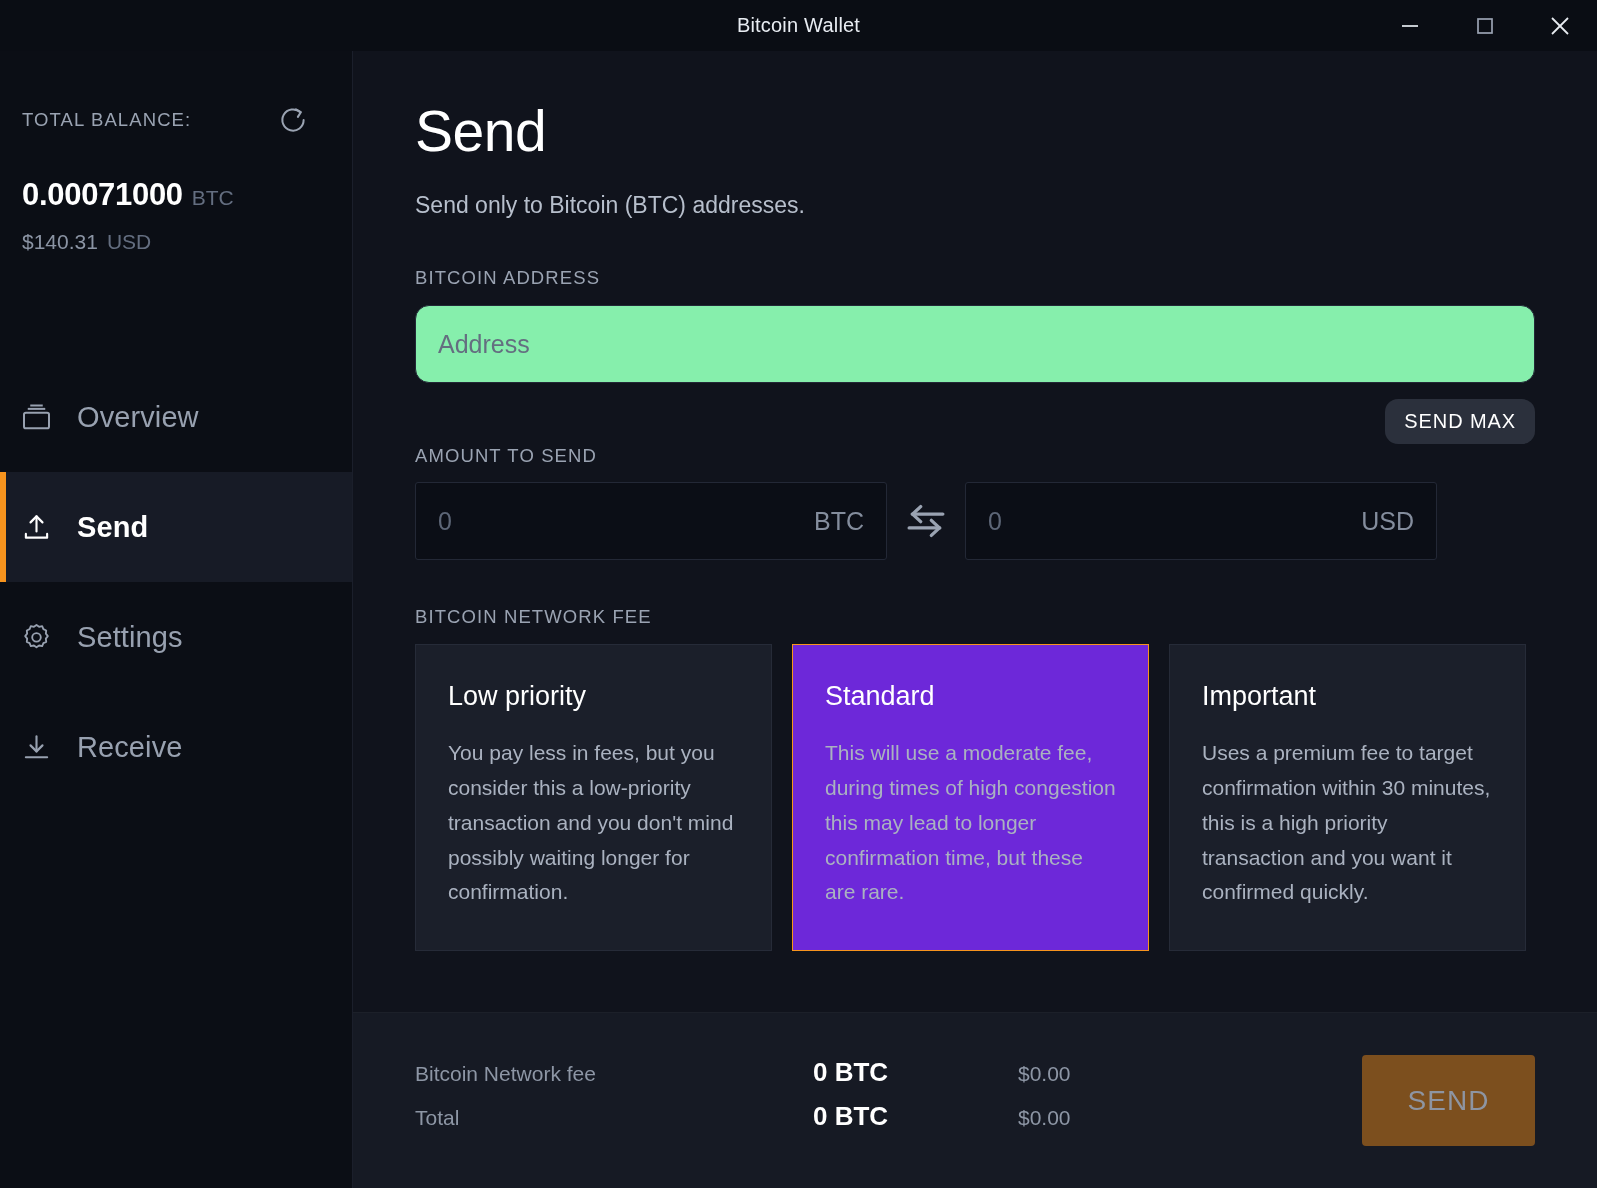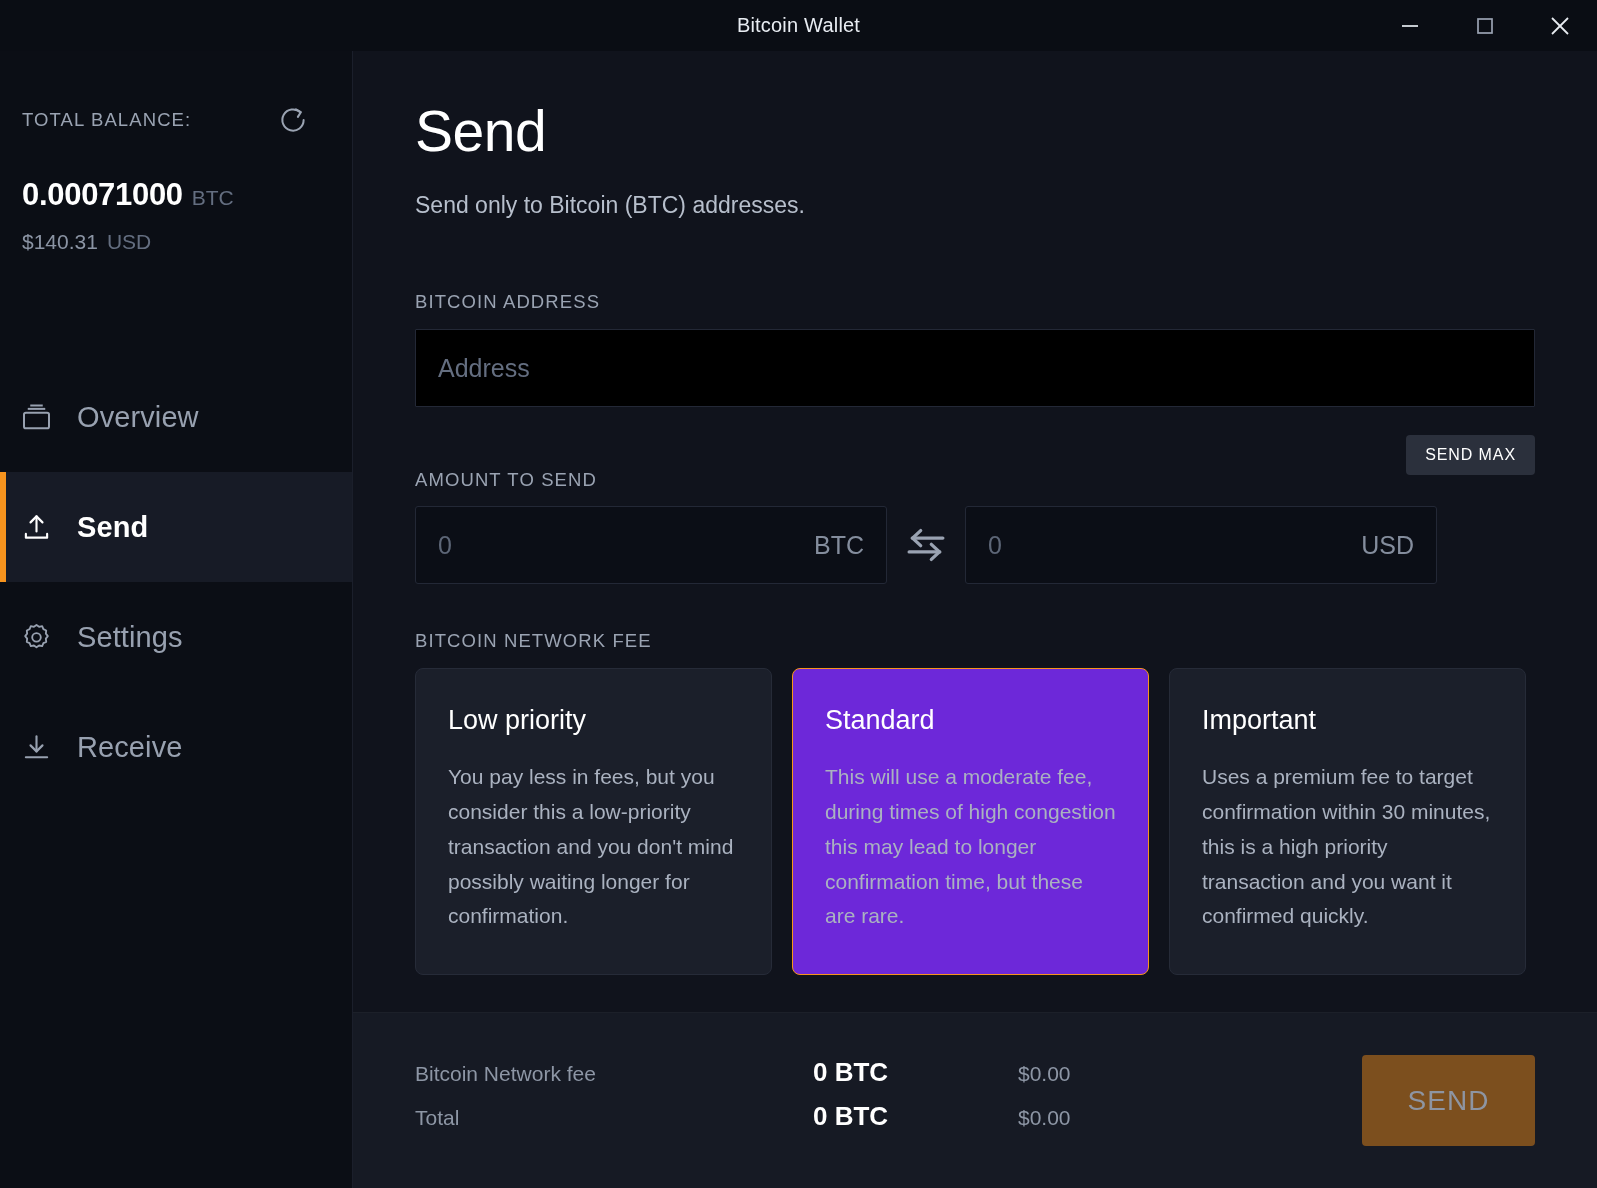--- a/index.html
+++ b/index.html
@@ -75,51 +75,51 @@
   .page-title{
     font-size:57px; font-weight:300; color:#ffffff; line-height:1;
     letter-spacing:-.5px;
   }
   .page-sub{ margin-top:32px; font-size:23px; color:#b7bfcc; }
 
   .field-label{
     font-size:18.5px; letter-spacing:1.1px; color:#9aa3b2; text-transform:uppercase;
   }
 
-  .addr-section{ margin-top:72px; }
+  .addr-section{ margin-top:48px; }
   .input-box{
-    margin-top:16px; height:78px; background:#000000;
-    border:1px solid #232836; border-radius:1px;
+    margin-top:16px; height:78px; background:#86efac;
+    border:1px solid #232836; border-radius:14px;
     display:flex; align-items:center; padding:0 22px;
   }
   .input-box .ph{ font-size:25px; color:#646e80; }
 
   .amount-section{ margin-top:40px; position:relative; }
   .amount-head{ display:flex; align-items:flex-end; justify-content:space-between; height:44px; }
   .sendmax-btn{
-    background:#2b303c; color:#ffffff; font-size:16px; letter-spacing:.9px;
-    padding:11px 19px; border:none; border-radius:4px; cursor:pointer;
+    background:#2b303c; color:#ffffff; font-size:20px; letter-spacing:.9px;
+    padding:11px 19px; border:none; border-radius:13px; cursor:pointer;
     font-family:"Liberation Sans", sans-serif;
-    position:absolute; right:0; top:-24px;margin-top:12px;
+    position:absolute; right:0; top:-24px;
   }
   .amount-row{ margin-top:15px; display:flex; align-items:center; }
   .amount-input{
     width:472px; height:78px; background:#0b0e16;
     border:1px solid #232836; border-radius:3px;
     display:flex; align-items:center; justify-content:space-between;
     padding:0 22px;
   }
   .amount-input .val{ font-size:25px; color:#5d6677; }
   .amount-input .cur{ font-size:25px; color:#848d9d; }
   .swap-icon{ width:78px; display:flex; align-items:center; justify-content:center; cursor:pointer; }
 
   .fee-section{ margin-top:46px; }
   .fee-cards{ margin-top:16px; display:flex; gap:20px; }
   .fee-card{
-    width:357px; background:#1b1f2a; border:1px solid #262b38; border-radius:8px;
+    width:357px; background:#1b1f2a; border:1px solid #262b38; border-radius:0;
     padding:36px 32px 40px 32px; cursor:pointer;
   }
   .fee-card.selected{ border:1px solid #f7941e; background:#6d28d9; }
   .fee-card-title{ font-size:27px; color:#ffffff; }
   .fee-card-desc{ margin-top:24px; font-size:21px; line-height:1.66; color:#aab2c0; }
 
   
   .footer{
     height:176px; background:#161a24; border-top:1px solid #1c2029;
     display:flex; align-items:center; padding:0 62px;

